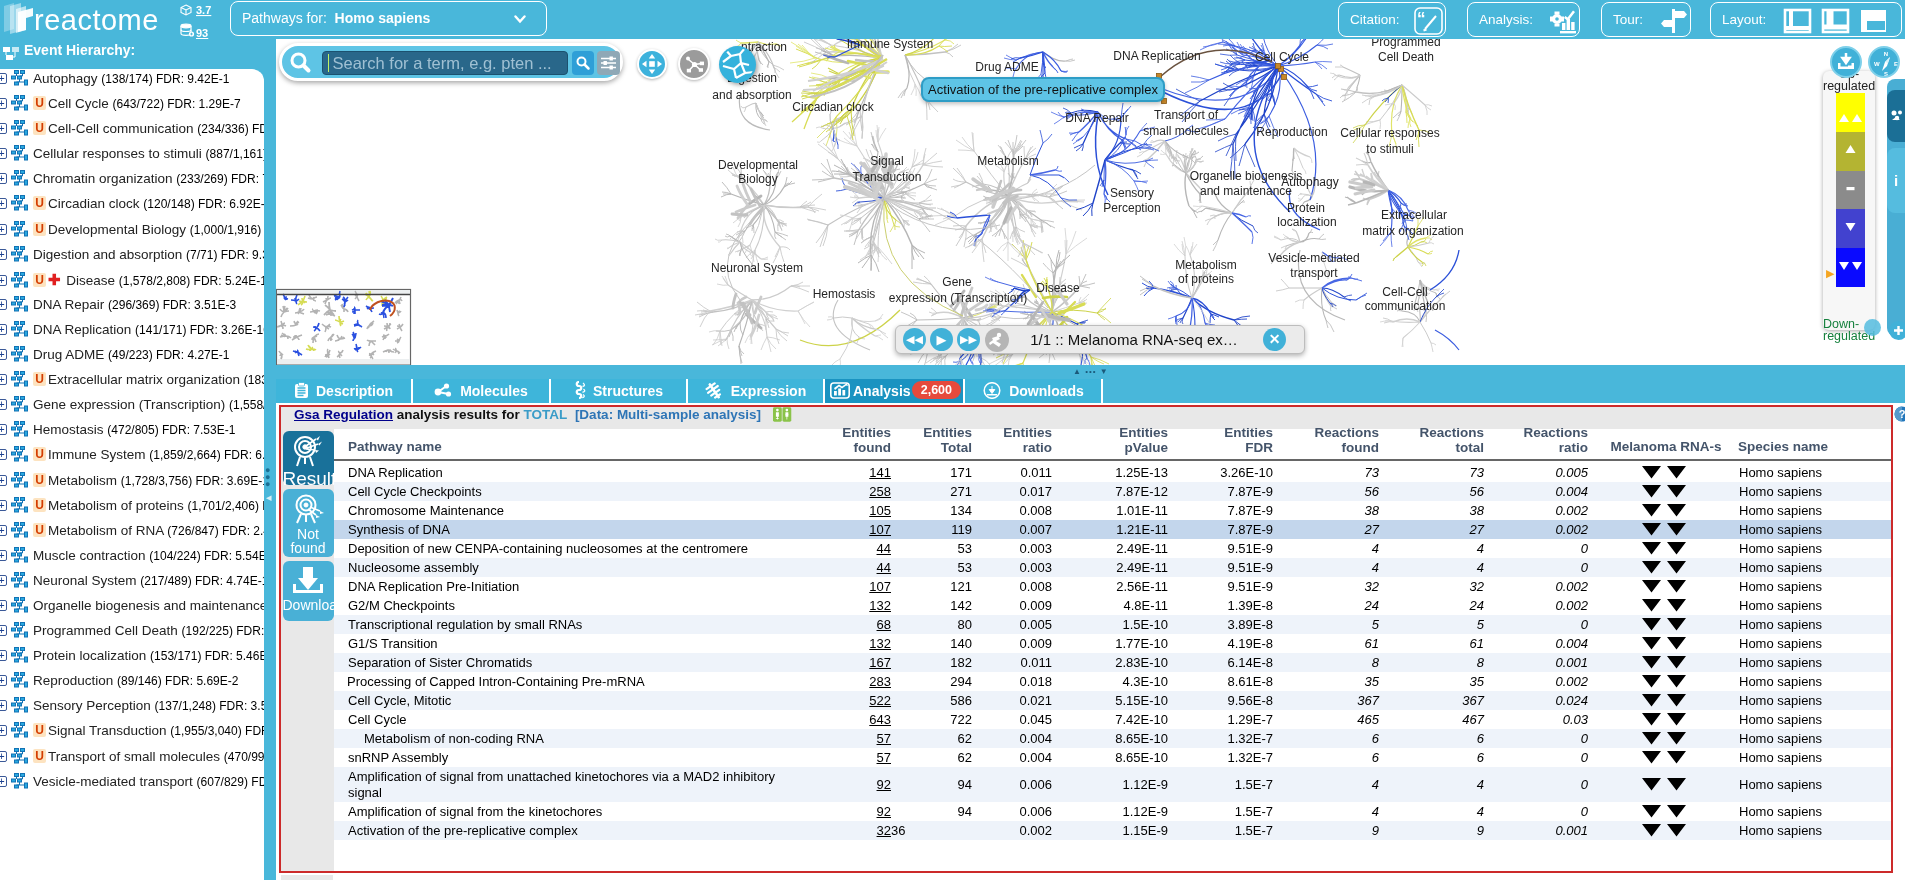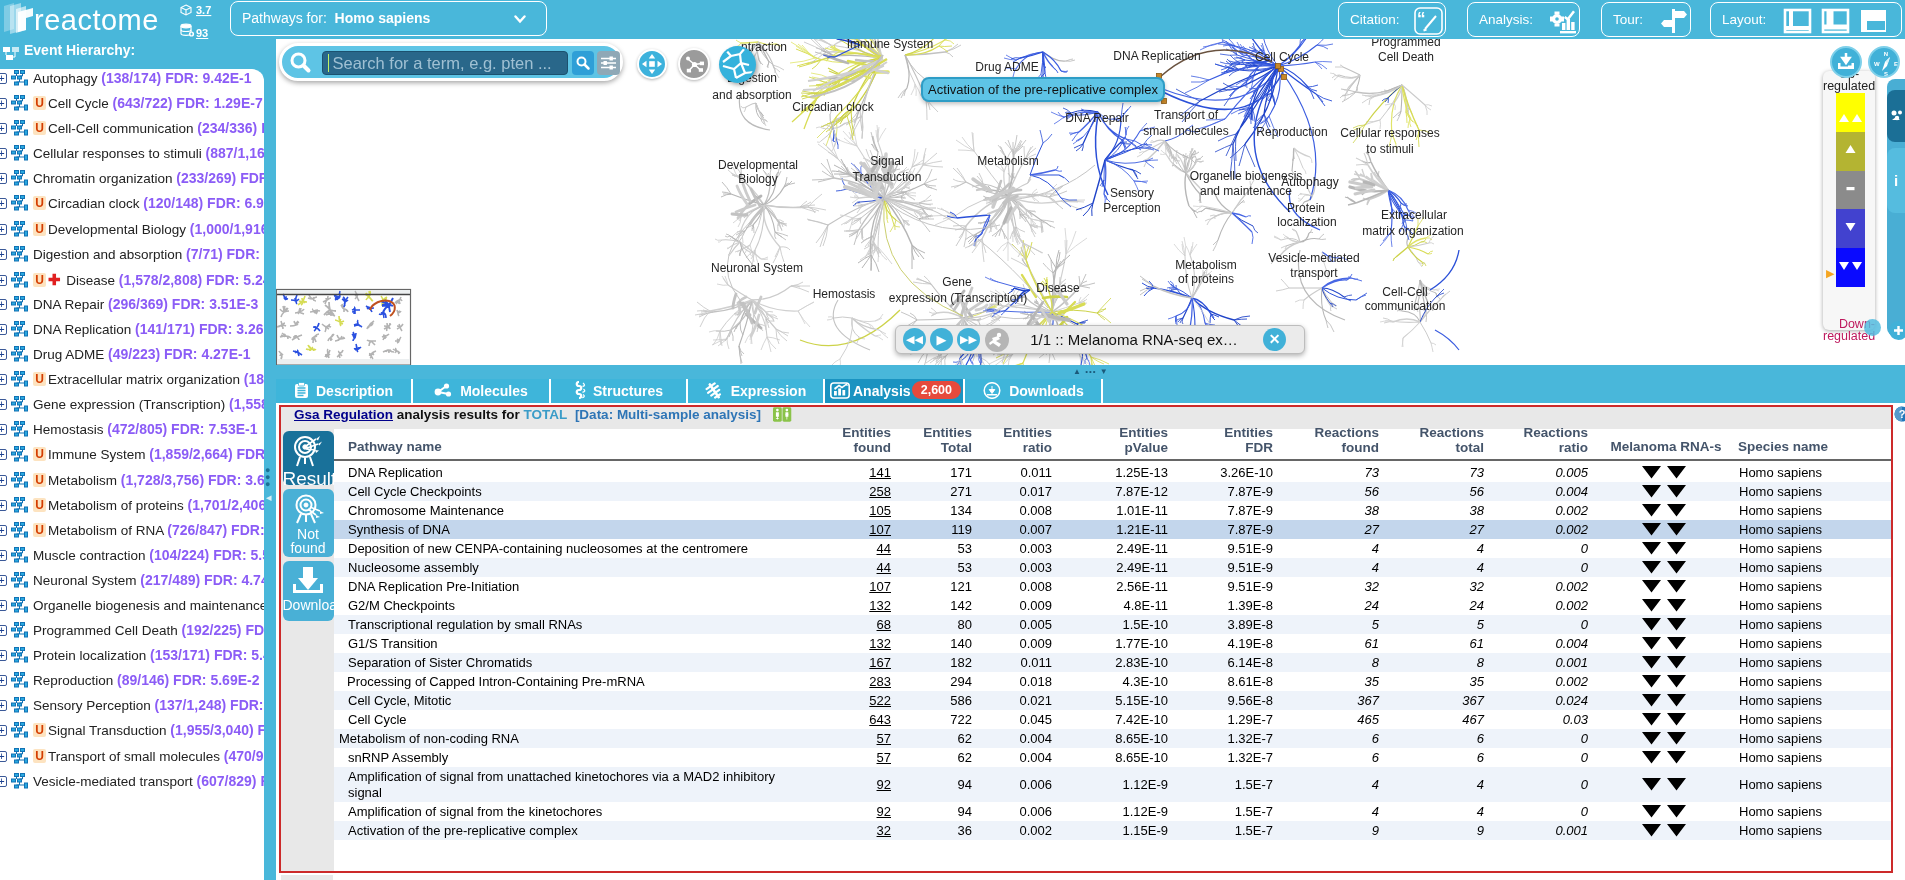--- a/index.html
+++ b/index.html
@@ -5,21 +5,21 @@
 html,body{width:1905px;height:880px;overflow:hidden;font-family:"Liberation Sans",sans-serif;background:#fff;position:relative}
 .abs{position:absolute}
 #header{left:0;top:0;width:1905px;height:39px;background:#49b7da}
 #sidebar{left:0;top:39px;width:276px;height:841px;background:#49b7da}
 #sidepanel{left:0;top:30px;width:264px;height:811px;background:#fff;border-radius:0 12px 0 0;overflow:hidden}
 #canvas{left:276px;top:39px;width:1629px;height:326px;background:#fff;overflow:hidden}
 #bluestrip{left:276px;top:365px;width:1629px;height:14px;background:#49b7da}
 #tabbar{left:276px;top:379px;width:1629px;height:24px;background:#49b7da}
 #bottom{left:276px;top:403px;width:1629px;height:417px;background:#fff}
 .ehrow{height:25.1px;line-height:25px;white-space:nowrap;overflow:hidden;font-size:13.5px;color:#222;position:relative}
-.ehrow .cnt{font-weight:bold;font-size:14px;color:#8b5cf6}
+.ehrow .cnt{font-weight:normal;font-size:12px;color:#000000}
 .plus{display:inline-block;width:11px;height:11px;border:1px solid #3b5998;border-radius:2px;color:#1a3f8f;font-size:11px;line-height:9px;text-align:center;vertical-align:1px;margin-left:-4px;background:#fff}
 .picon{display:inline-block;width:17px;height:16px;vertical-align:-3px;margin-left:4px;margin-right:5px}
 .ubadge{display:inline-block;width:13px;height:14px;vertical-align:1px;margin-right:2px;background:#fde3c0;color:#d43d00;font-weight:bold;font-size:12px;text-align:center;line-height:14px;border-radius:2px}
 .rcross{display:inline-block;color:#e02020;font-weight:bold;font-size:15px;margin-right:2px}
 .tab{float:left;height:24px;background:#3eb5da;border-right:2px solid #ffffff;color:#fff;font-weight:bold;font-size:14px;text-align:center;line-height:24px;position:relative}
 .tab svg{vertical-align:-3px;margin-right:7px}
 .headbtn{position:absolute;top:2px;height:35px;border:1.5px solid #fff;border-radius:8px;color:#fff;font-size:13.5px}
 </style></head>
 <body>
 <div class="abs" id="header">
@@ -834,21 +834,21 @@
           <path d="M3 29l5-8 5 8z"></path>
           <path d="M16 29l5-8 5 8z"></path>
           <path d="M9.5 60l5-8 5 8z"></path>
           <rect x="10.5" y="94" width="8" height="3.2"></rect>
           <path d="M9.5 130l5 8 5-8z"></path>
           <path d="M3 169l5 8 5-8z"></path>
           <path d="M16 169l5 8 5-8z"></path>
         </g>
   </svg>
   <div class="abs" style="left:3px;top:196px;width:10px;height:12px;color:#f5a623;font-size:11px">▶</div>
-  <div class="abs" style="left:0;top:247px;width:52px;text-align:right;font-size:12.5px;color:#be185d;line-height:12px">Down-<br>regulated</div>
+  <div class="abs" style="left:0;top:247px;width:52px;text-align:left;font-size:12.5px;color:#15803d;line-height:12px">Down-<br>regulated</div>
 </div>
 <div class="abs" style="left:1554px;top:7px;width:32px;height:32px;border-radius:50%;background:#41b1d8;border:2px solid #7ed0ea">
   <svg class="abs" style="left:5px;top:5px" width="18" height="18" viewBox="0 0 18 18">
         <g fill="#fff">
           <path d="M9 0v7M5.5 5L9 10l3.5-5z" stroke="#fff" stroke-width="2.5"></path>
           <path d="M1 10v6h16v-6h-2.5v3.5h-11V10z"></path>
           <rect x="11" y="12.5" width="4" height="2.5"></rect>
         </g>
       </svg>
 </div>
@@ -1228,21 +1228,21 @@
               <td style="text-align:right">1.29E-7</td>
               <td style="text-align:right;font-style:italic">465</td>
               <td style="text-align:right;font-style:italic">467</td>
               <td style="text-align:right;font-style:italic">0.03</td>
               <td style="text-align:center;padding-left:12px"><svg width="46" height="14" viewBox="0 0 46 14" style="vertical-align:-2px">
                   <path d="M1 1h19L10.5 13.5zM26 1h19L35.5 13.5z" fill="#000"></path>
                 </svg></td>
               <td style="padding-left:11px">Homo sapiens</td>
             </tr>
 <tr style="background:#eef3fa;height:19px">
-              <td style="padding-left:5px;line-height:16px">Metabolism of non-coding RNA</td>
+              <td style="padding-left:30px;line-height:16px">Metabolism of non-coding RNA</td>
               <td style="text-align:right"><span style="text-decoration:underline">57</span></td>
               <td style="text-align:right">62</td>
               <td style="text-align:right">0.004</td>
               <td style="text-align:right">8.65E-10</td>
               <td style="text-align:right">1.32E-7</td>
               <td style="text-align:right;font-style:italic">6</td>
               <td style="text-align:right;font-style:italic">6</td>
               <td style="text-align:right;font-style:italic">0</td>
               <td style="text-align:center;padding-left:12px"><svg width="46" height="14" viewBox="0 0 46 14" style="vertical-align:-2px">
                   <path d="M1 1h19L10.5 13.5zM26 1h19L35.5 13.5z" fill="#000"></path>
@@ -1290,21 +1290,21 @@
               <td style="text-align:right;font-style:italic">4</td>
               <td style="text-align:right;font-style:italic">0</td>
               <td style="text-align:center;padding-left:12px"><svg width="46" height="14" viewBox="0 0 46 14" style="vertical-align:-2px">
                   <path d="M1 1h19L10.5 13.5zM26 1h19L35.5 13.5z" fill="#000"></path>
                 </svg></td>
               <td style="padding-left:11px">Homo sapiens</td>
             </tr>
 <tr style="background:#eef3fa;height:19px">
               <td style="padding-left:14px;line-height:16px">Activation of the pre-replicative complex</td>
               <td style="text-align:right"><span style="text-decoration:underline">32</span></td>
-              <td style="text-align:right">36</td>
+              <td style="text-align:left">36</td>
               <td style="text-align:right">0.002</td>
               <td style="text-align:right">1.15E-9</td>
               <td style="text-align:right">1.5E-7</td>
               <td style="text-align:right;font-style:italic">9</td>
               <td style="text-align:right;font-style:italic">9</td>
               <td style="text-align:right;font-style:italic">0.001</td>
               <td style="text-align:center;padding-left:12px"><svg width="46" height="14" viewBox="0 0 46 14" style="vertical-align:-2px">
                   <path d="M1 1h19L10.5 13.5zM26 1h19L35.5 13.5z" fill="#000"></path>
                 </svg></td>
               <td style="padding-left:11px">Homo sapiens</td>

